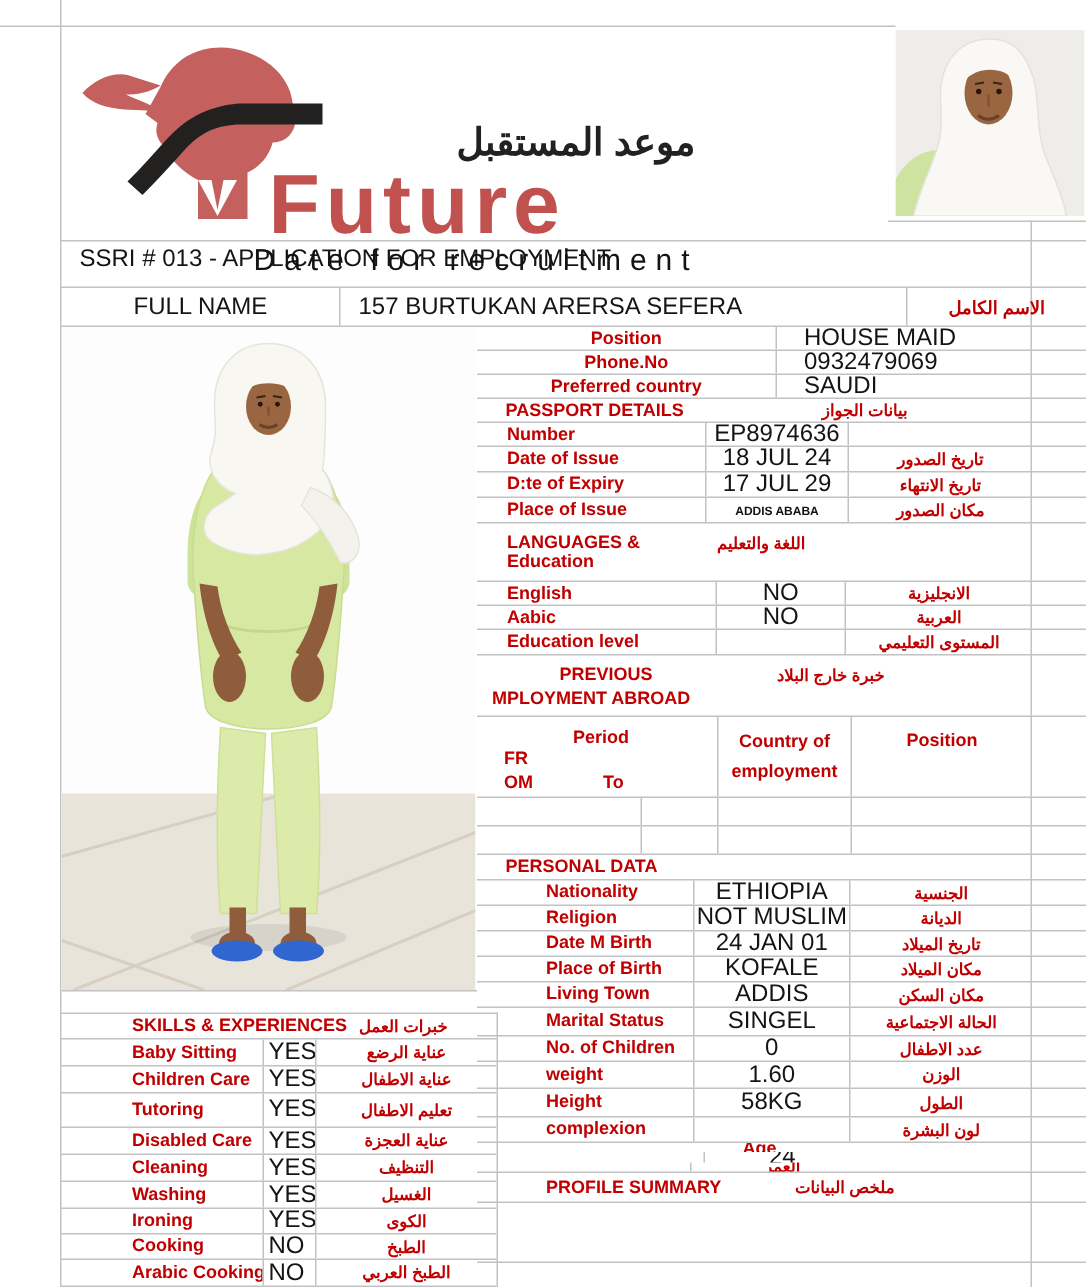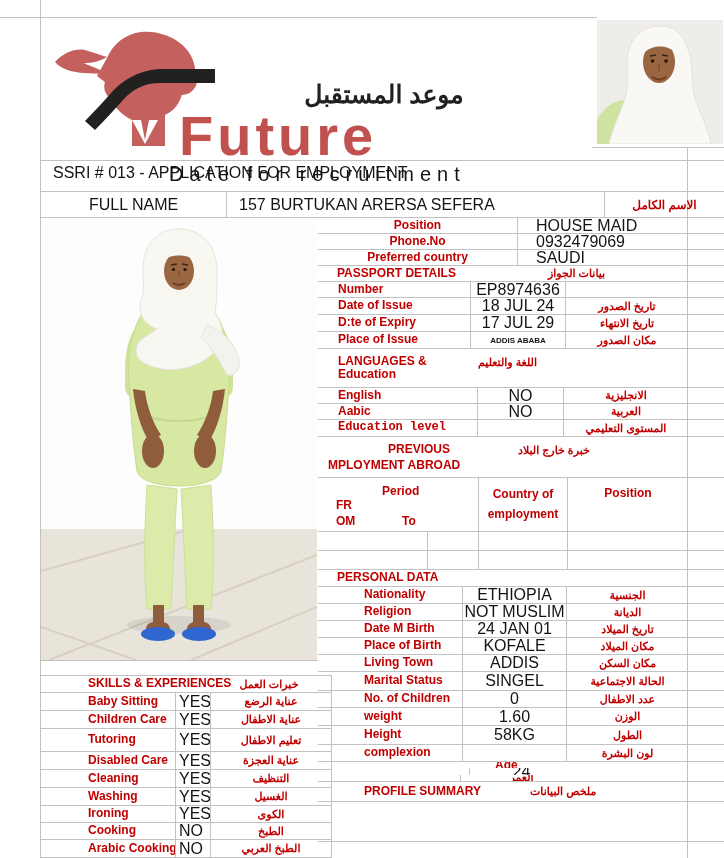--- a/index.html
+++ b/index.html
@@ -186,27 +186,27 @@
       <div class="cell lbl" style="width:159px;padding-left:20px;">English</div>
       <div class="cell val bl c" style="width:86px;">NO</div>
       <div class="cell ar bl c" style="width:125px;">الانجليزية</div>
     </div>
     <div class="prow" style="height:16px;">
       <div class="cell lbl" style="width:159px;padding-left:20px;">Aabic</div>
       <div class="cell val bl c" style="width:86px;">NO</div>
       <div class="cell ar bl c" style="width:125px;">العربية</div>
     </div>
     <div class="prow" style="height:17px;">
-      <div class="cell lbl" style="width:159px;padding-left:20px;font-family:Liberation Mono, monospace;">Education level</div>
+      <div class="cell lbl" style="width:159px;padding-left:20px;">Education level</div>
       <div class="cell val bl c" style="width:86px;"></div>
       <div class="cell ar bl c" style="width:125px;">المستوى التعليمي</div>
     </div>
 
     <div class="prow" style="height:41px;">
-      <span class="lbl" style="position:absolute;left:70px;top:6px;text-align:right;">PREVIOUS</span>
+      <span class="lbl" style="position:absolute;left:55px;top:6px;text-align:right;">PREVIOUS</span>
       <span class="lbl" style="position:absolute;left:10px;top:22px;">MPLOYMENT ABROAD</span>
       <span class="ar" style="position:absolute;left:200px;top:7px;">خبرة خارج البلاد</span>
     </div>
     <div class="prow" style="height:54px;">
       <div class="cell" style="width:160px;position:relative;">
         <span class="lbl" style="position:absolute;left:64px;top:7px;">Period</span>
         <span class="lbl" style="position:absolute;left:18px;top:21px;">FR</span>
         <span class="lbl" style="position:absolute;left:18px;top:37px;">OM</span>
         <span class="lbl" style="position:absolute;left:84px;top:37px;">To</span>
       </div>

